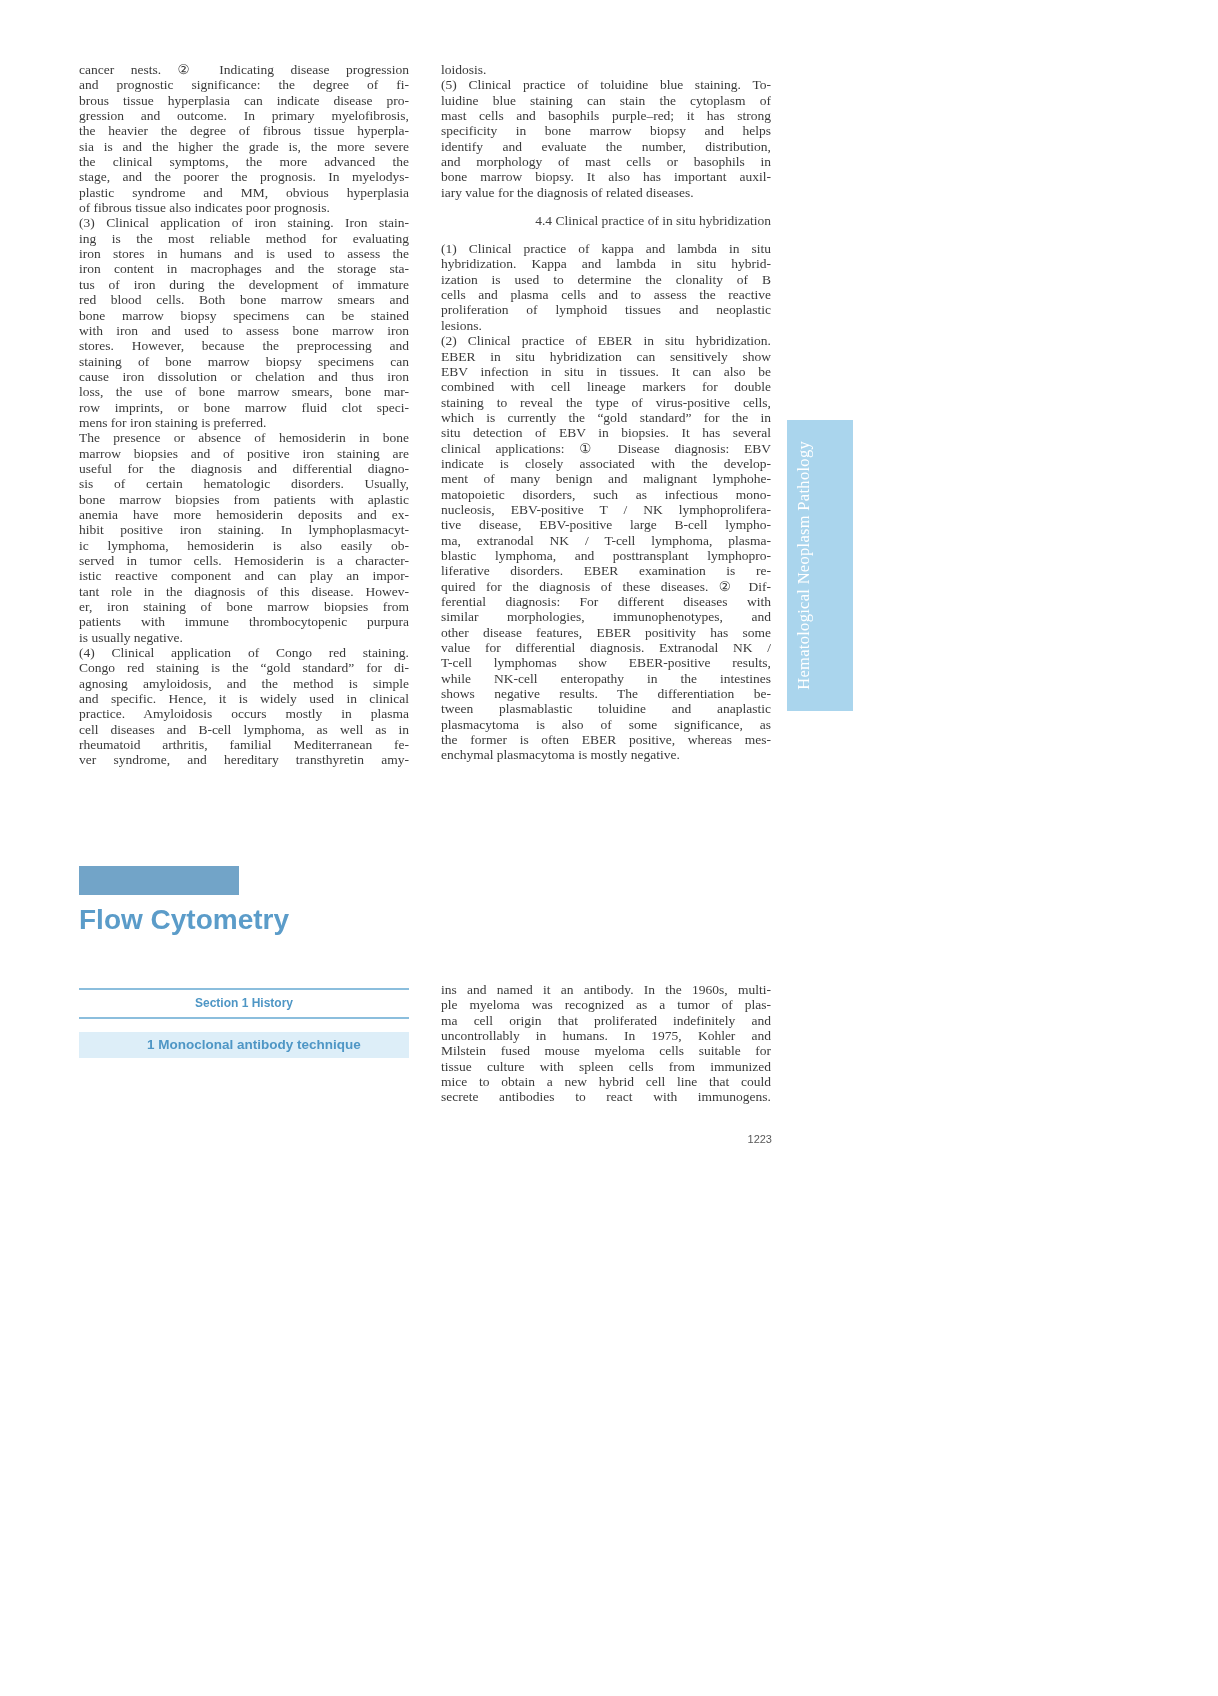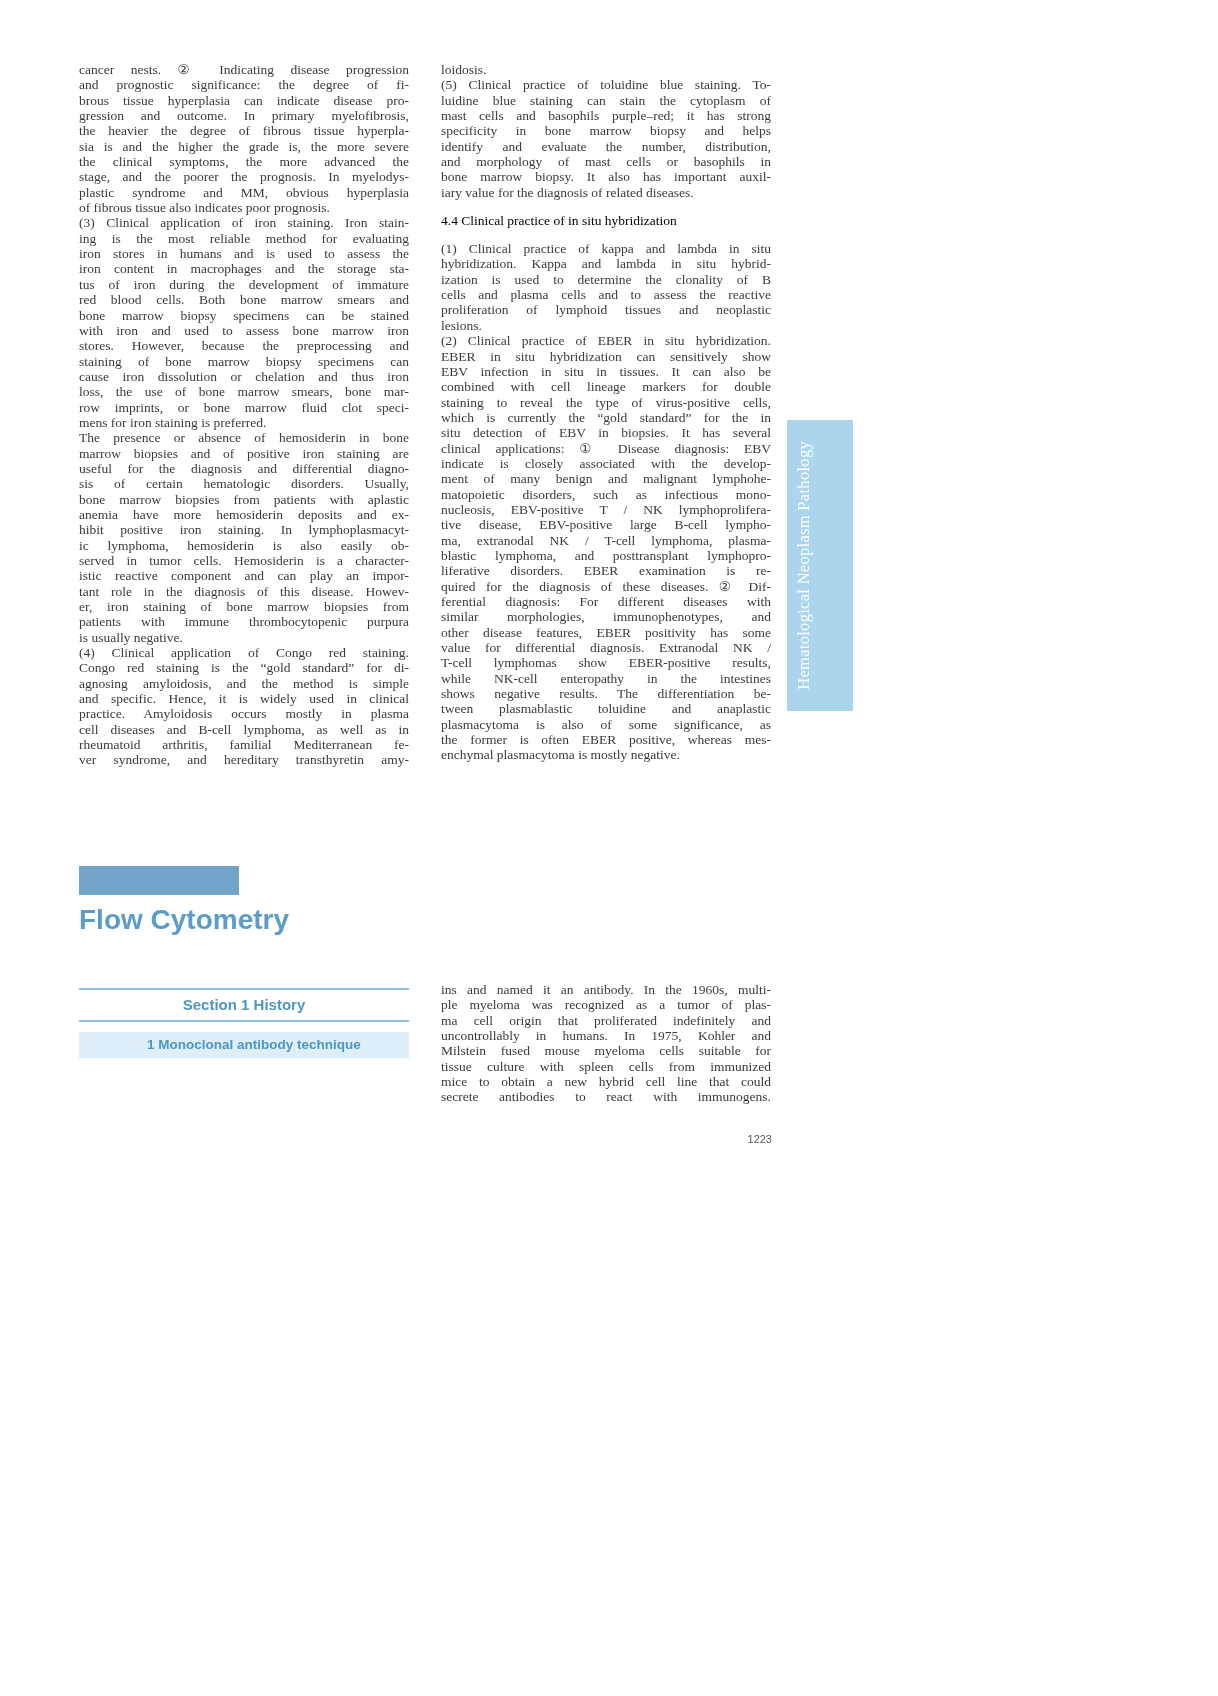--- a/index.html
+++ b/index.html
@@ -25,22 +25,22 @@
   }
   .line.end { text-align-last: left; }
 
   #col-left  { left: 79px;  top: 62px; }
   #col-right { left: 441px; top: 62px; }
 
   .inline-heading {
     font-size: 13.5px;
     line-height: 16px;
     margin: 13px 0 12px 0;
-    color: #000000;
-    text-align: left;
+    color: #404040;
+    text-align: right;
   }
 
   #chapter-box {
     position: absolute;
     left: 79px; top: 866px;
     width: 160px; height: 29px;
     background: #72a4c8;
     color: #ffffff;
     font-family: "Liberation Serif", serif;
     font-size: 16.5px;
@@ -63,21 +63,21 @@
   #section-header {
     position: absolute;
     left: 79px; top: 988px;
     width: 330px;
     border-top: 2px solid #8bbedd;
     border-bottom: 2px solid #8bbedd;
     padding: 6px 0 7px 0;
     text-align: center;
     font-family: "Liberation Sans", sans-serif;
     font-weight: bold;
-    font-size: 15px;
+    font-size: 12px;
     color: #4e96c5;
   }
 
   #sub-band {
     position: absolute;
     left: 79px; top: 1032px;
     width: 330px; height: 26px;
     background: #ddeef8;
     text-align: center;
     line-height: 26px;

